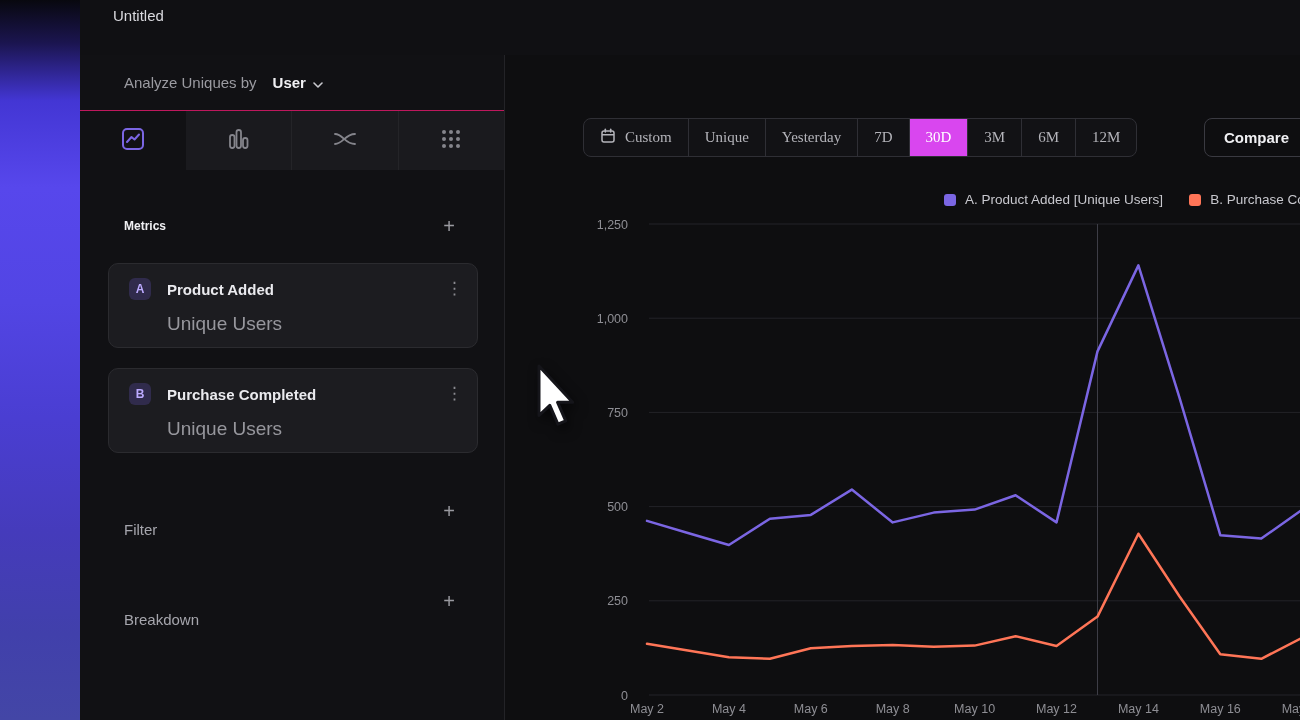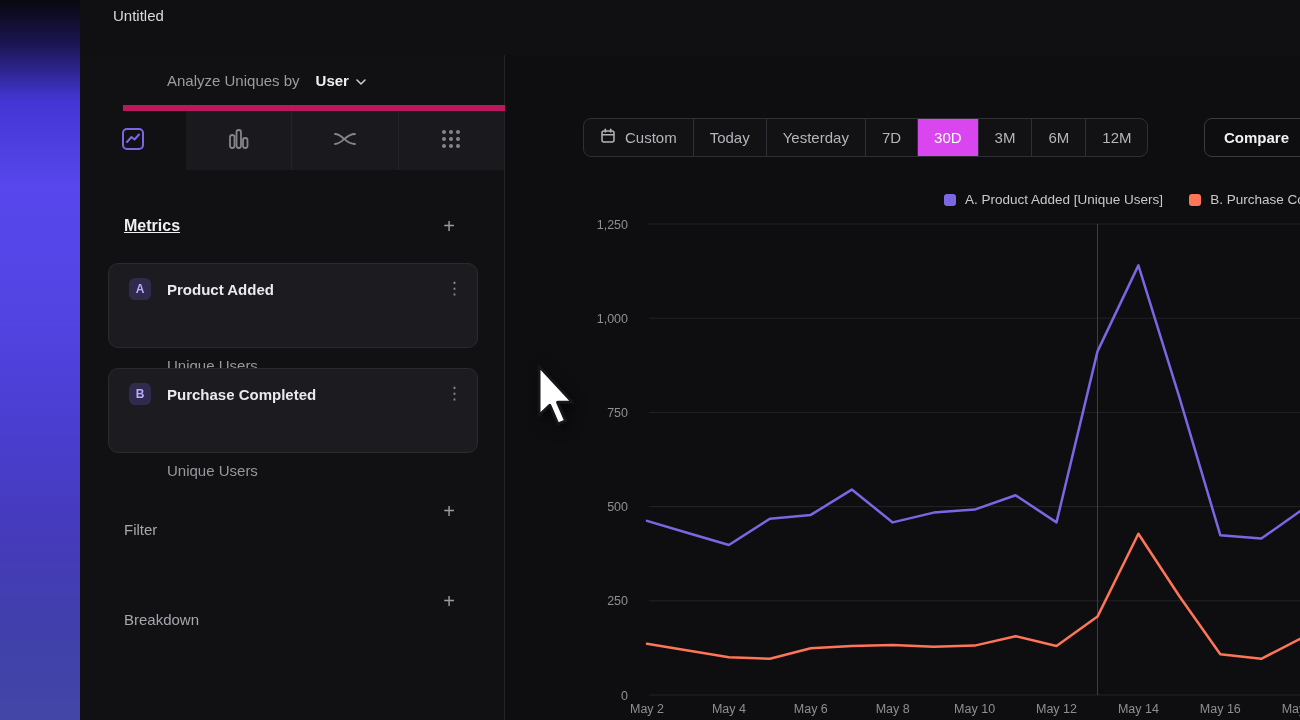--- a/index.html
+++ b/index.html
@@ -11,60 +11,60 @@
   .edge-strip { position:absolute; left:0; top:0; width:80px; height:720px;
     background:linear-gradient(180deg,#08080f 0%,#1b1550 6%,#4336d4 14%,#5747ec 26%,#5245e4 42%,#4a3ed2 58%,#453bbb 74%,#4140ab 88%,#4346a6 100%); }
 
   .app { position:absolute; left:80px; top:0; width:1220px; height:720px; background:#101013; }
 
   .titlebar { position:absolute; left:0; top:0; width:1220px; height:64px; border-bottom:1px solid #232327; }
   .titlebar .title { position:absolute; left:33px; top:7px; font-size:15px; color:#d9d9de; }
 
   
   .sidebar { position:absolute; left:0; top:55px; width:425px; height:665px; background:#111114; border-right:1px solid #232327; }
-  .analyze-row { position:absolute; left:0; top:0; width:100%; height:56px; border-bottom:6px solid #be185d;
-    display:flex; align-items:center; padding-left:44px; gap:9px;margin-left:43px; }
+  .analyze-row { position:absolute; left:0; top:0; width:100%; height:56px; border-bottom:1px solid #be185d;
+    display:flex; align-items:center; padding-left:44px; gap:9px; }
   .analyze-label { font-size:15px; color:#9b9ba1; }
   .analyze-dd { display:flex; align-items:center; gap:7px; cursor:pointer; }
   .analyze-value { font-size:15px; font-weight:600; color:#f0f0f3;padding-left:7px; }
 
   .tabs { position:absolute; left:0; top:56px; width:100%; height:59px; display:flex; }
   .tab { flex:1; display:flex; align-items:center; justify-content:center; }
   .tab.inactive { background:#1a1a1e; }
   .tab.inactive + .tab.inactive { border-left:1px solid #242428; }
 
   .metrics-header, .side-row { position:absolute; left:44px; right:49px; height:28px;
     display:flex; align-items:center; justify-content:space-between; }
   .metrics-header { top:157px; }
-  .metrics-title { font-size:16px; font-weight:700; color:#f0f0f3;text-decoration:underline; }
+  .metrics-title { font-size:12px; font-weight:700; color:#f0f0f3; }
   .side-label { font-size:15px; font-weight:500; color:#a6a6ad;margin-top:36px; }
   .plus-btn { font-size:20px; font-weight:300; color:#9a9aa0; line-height:1; cursor:pointer; background:none; border:none; font-family:inherit; }
   .row-filter { top:442px; }
   .row-breakdown { top:532px; }
 
   .metric-card { position:absolute; left:28px; width:370px; height:85px; background:#1c1c20;
     border:1px solid #2b2b2f; border-radius:10px; cursor:pointer; }
   .card-a { top:208px; } .card-b { top:313px; }
   .m-row1 { position:absolute; left:20px; top:14px; right:40px; display:flex; align-items:center; }
   .m-badge { width:22px; height:22px; border-radius:6px; background:rgba(123,102,232,0.22); color:#bcaaff;
     font-size:12px; font-weight:700; display:flex; align-items:center; justify-content:center; }
   .m-name { margin-left:16px; font-size:15px; font-weight:700; color:#eaeaee; }
   .m-kebab { position:absolute; right:14px; top:16px; font-size:17px; color:#8a8a90; cursor:pointer; background:none; border:none; line-height:1; }
-  .m-sub { position:absolute; left:58px; top:49px; font-size:15px; color:#97979d;margin-top:44px; }
+  .m-sub { position:absolute; left:58px; top:49px; font-size:19px; color:#97979d; }
 
   
   .main { position:absolute; left:425px; top:55px; width:795px; height:665px; background:#0e0e10; }
 
   #chart-svg { position:absolute; left:0; top:0; }
   .grid { stroke:#232328; stroke-width:1; }
   .vline { stroke:#3d3d46; stroke-width:1; }
   .tick { fill:#8e8e94; font-size:12.5px; font-family:"Liberation Sans", sans-serif; }
 
   .range-bar { position:absolute; left:78px; top:63px; height:39px; display:flex;
-    border:1px solid #2f2f35; border-radius:8px; overflow:hidden; background:#121215; }
+    border:1px solid #2f2f35; border-radius:8px; overflow:hidden; background:#121215;font-family:Liberation Serif, serif; }
   .seg { display:flex; align-items:center; gap:9px; padding:0 16px; font-size:15px; color:#b4b4ba;
     background:none; border:none; border-left:1px solid #2f2f35; cursor:pointer; font-family:inherit; white-space:nowrap; }
   .seg:first-child { border-left:none; }
   .seg.selected { background:#d946ef; color:#ffffff; }
 
   .compare-btn { position:absolute; left:699px; top:63px; width:132px; height:39px;
     border:1px solid #3a3a41; border-radius:8px; background:none; color:#f0f0f3;
     font-size:15px; font-weight:600; font-family:inherit; display:flex; align-items:center; padding-left:19px; cursor:pointer; }
 
   .legend { position:absolute; left:439px; top:137px; display:flex; gap:26px; white-space:nowrap; }
@@ -215,21 +215,21 @@
           <span>
             <svg width="16" height="16" viewBox="0 0 16 16">
                 <rect x="2" y="3" width="12" height="11" rx="2" fill="none" stroke="#b4b4ba" stroke-width="1.5"></rect>
                 <line x1="5.3" y1="1.3" x2="5.3" y2="4" stroke="#b4b4ba" stroke-width="1.5" stroke-linecap="round"></line>
                 <line x1="10.7" y1="1.3" x2="10.7" y2="4" stroke="#b4b4ba" stroke-width="1.5" stroke-linecap="round"></line>
                 <line x1="2" y1="6.7" x2="14" y2="6.7" stroke="#b4b4ba" stroke-width="1.5"></line>
               </svg>
           </span>
           <span>Custom</span>
         </button>
-        <button class="seg">Today</button>
+        <button class="seg">Unique</button>
         <button class="seg">Yesterday</button>
         <button class="seg">7D</button>
         <button class="seg selected">30D</button>
         <button class="seg">3M</button>
         <button class="seg">6M</button>
         <button class="seg">12M</button>
       </div>
 
       <button class="compare-btn">Compare</button>
 

